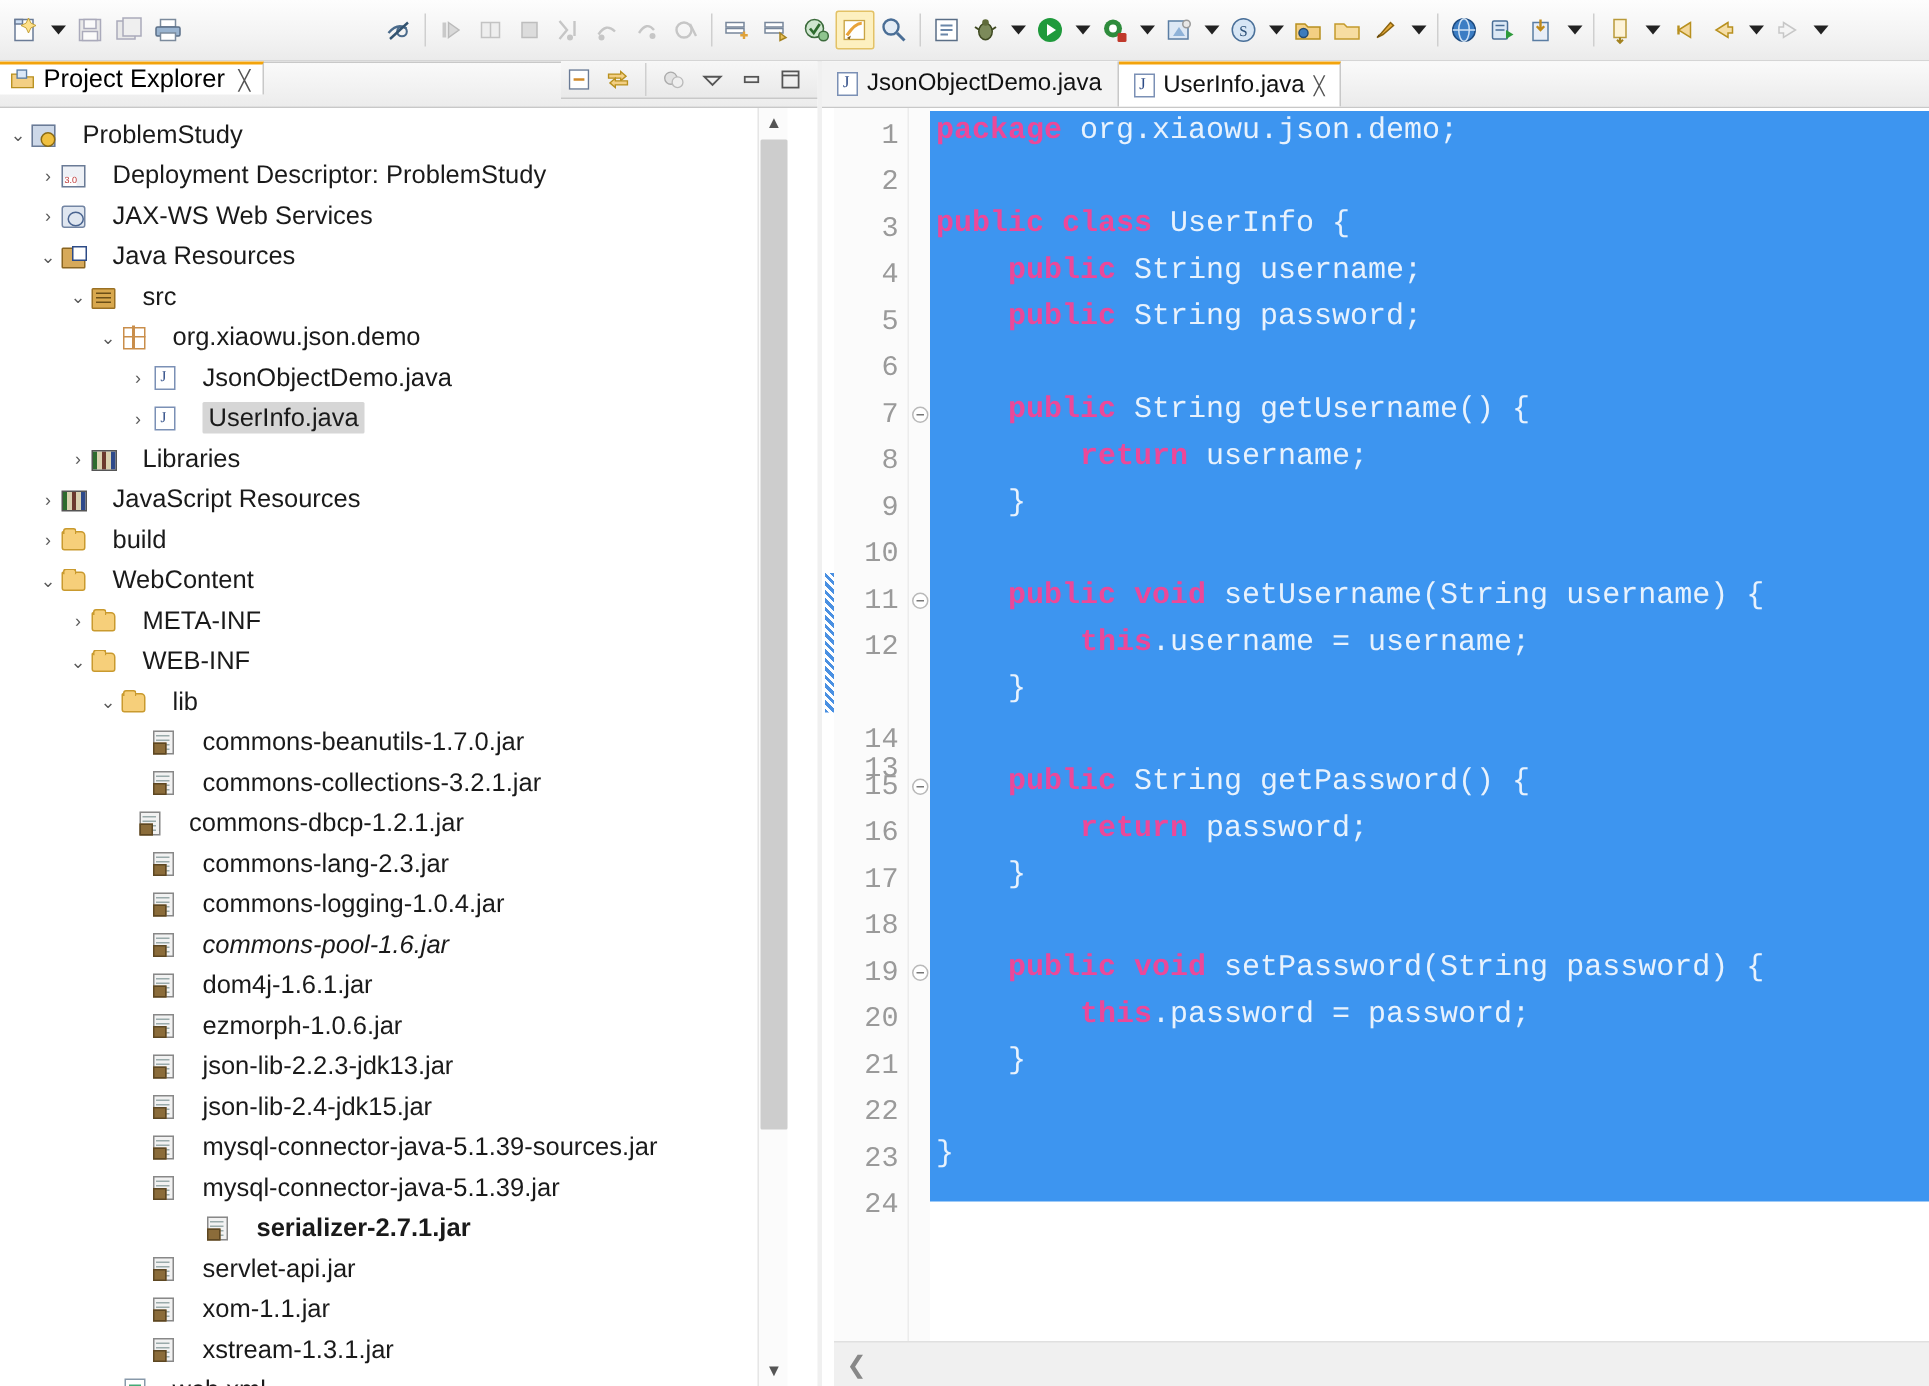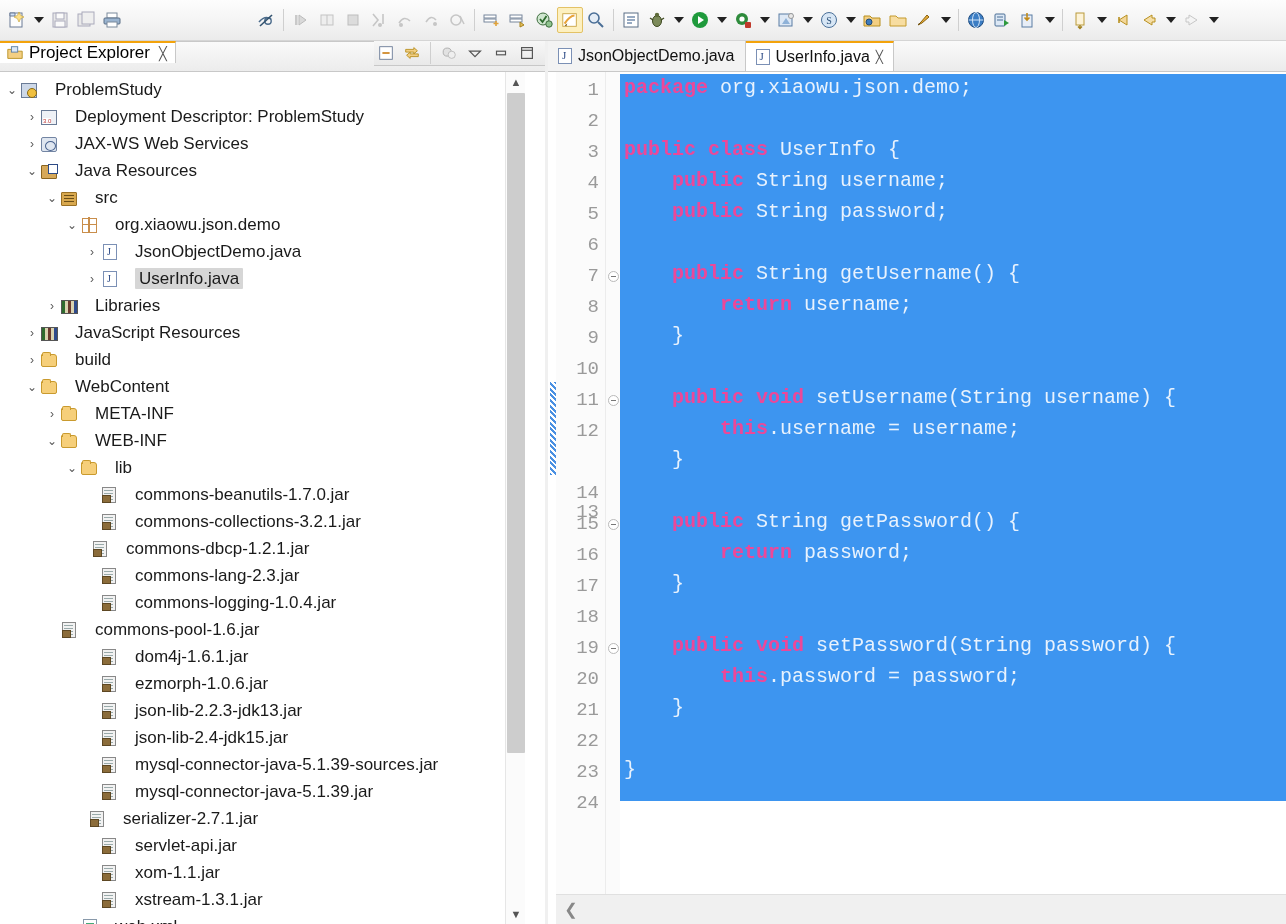--- a/index.html
+++ b/index.html
@@ -639,21 +639,21 @@
           </span>
           <span class="lbl">commons-lang-2.3.jar</span>
         </div>
         <div class="row" style="padding-left: 84px;">
           <span class="arrow"></span>
           <span class="ico">
             <span class="ic-jar"></span>
           </span>
           <span class="lbl">commons-logging-1.0.4.jar</span>
         </div>
-        <div class="row" style="padding-left: 44px;">
+        <div class="row" style="padding-left: 84px; font-style: italic;">
           <span class="arrow"></span>
           <span class="ico">
             <span class="ic-jar"></span>
           </span>
           <span class="lbl">commons-pool-1.6.jar</span>
         </div>
         <div class="row" style="padding-left: 84px;">
           <span class="arrow"></span>
           <span class="ico">
             <span class="ic-jar"></span>
@@ -688,21 +688,21 @@
           </span>
           <span class="lbl">mysql-connector-java-5.1.39-sources.jar</span>
         </div>
         <div class="row" style="padding-left: 84px;">
           <span class="arrow"></span>
           <span class="ico">
             <span class="ic-jar"></span>
           </span>
           <span class="lbl">mysql-connector-java-5.1.39.jar</span>
         </div>
-        <div class="row" style="padding-left: 72px;">
+        <div class="row" style="padding-left: 120px; font-weight: bold;">
           <span class="arrow"></span>
           <span class="ico">
             <span class="ic-jar"></span>
           </span>
           <span class="lbl">serializer-2.7.1.jar</span>
         </div>
         <div class="row" style="padding-left: 84px;">
           <span class="arrow"></span>
           <span class="ico">
             <span class="ic-jar"></span>

